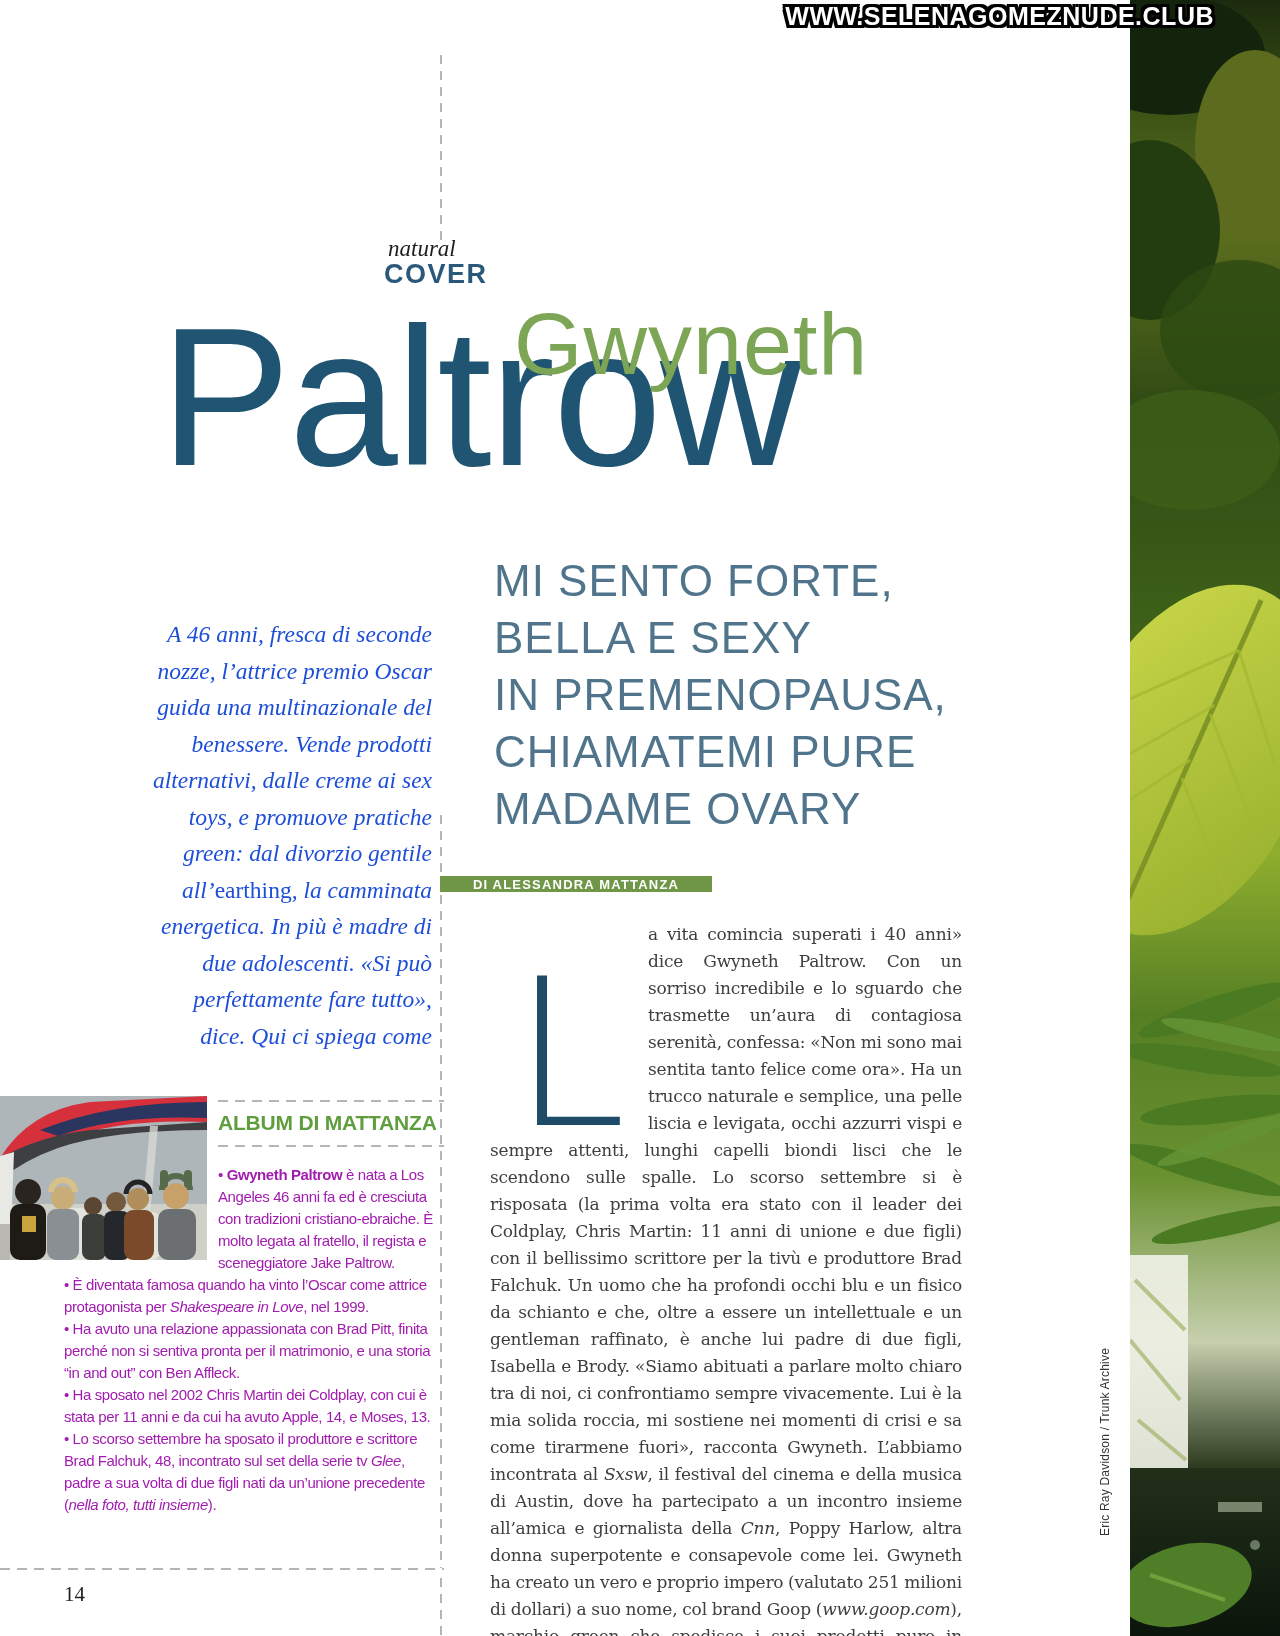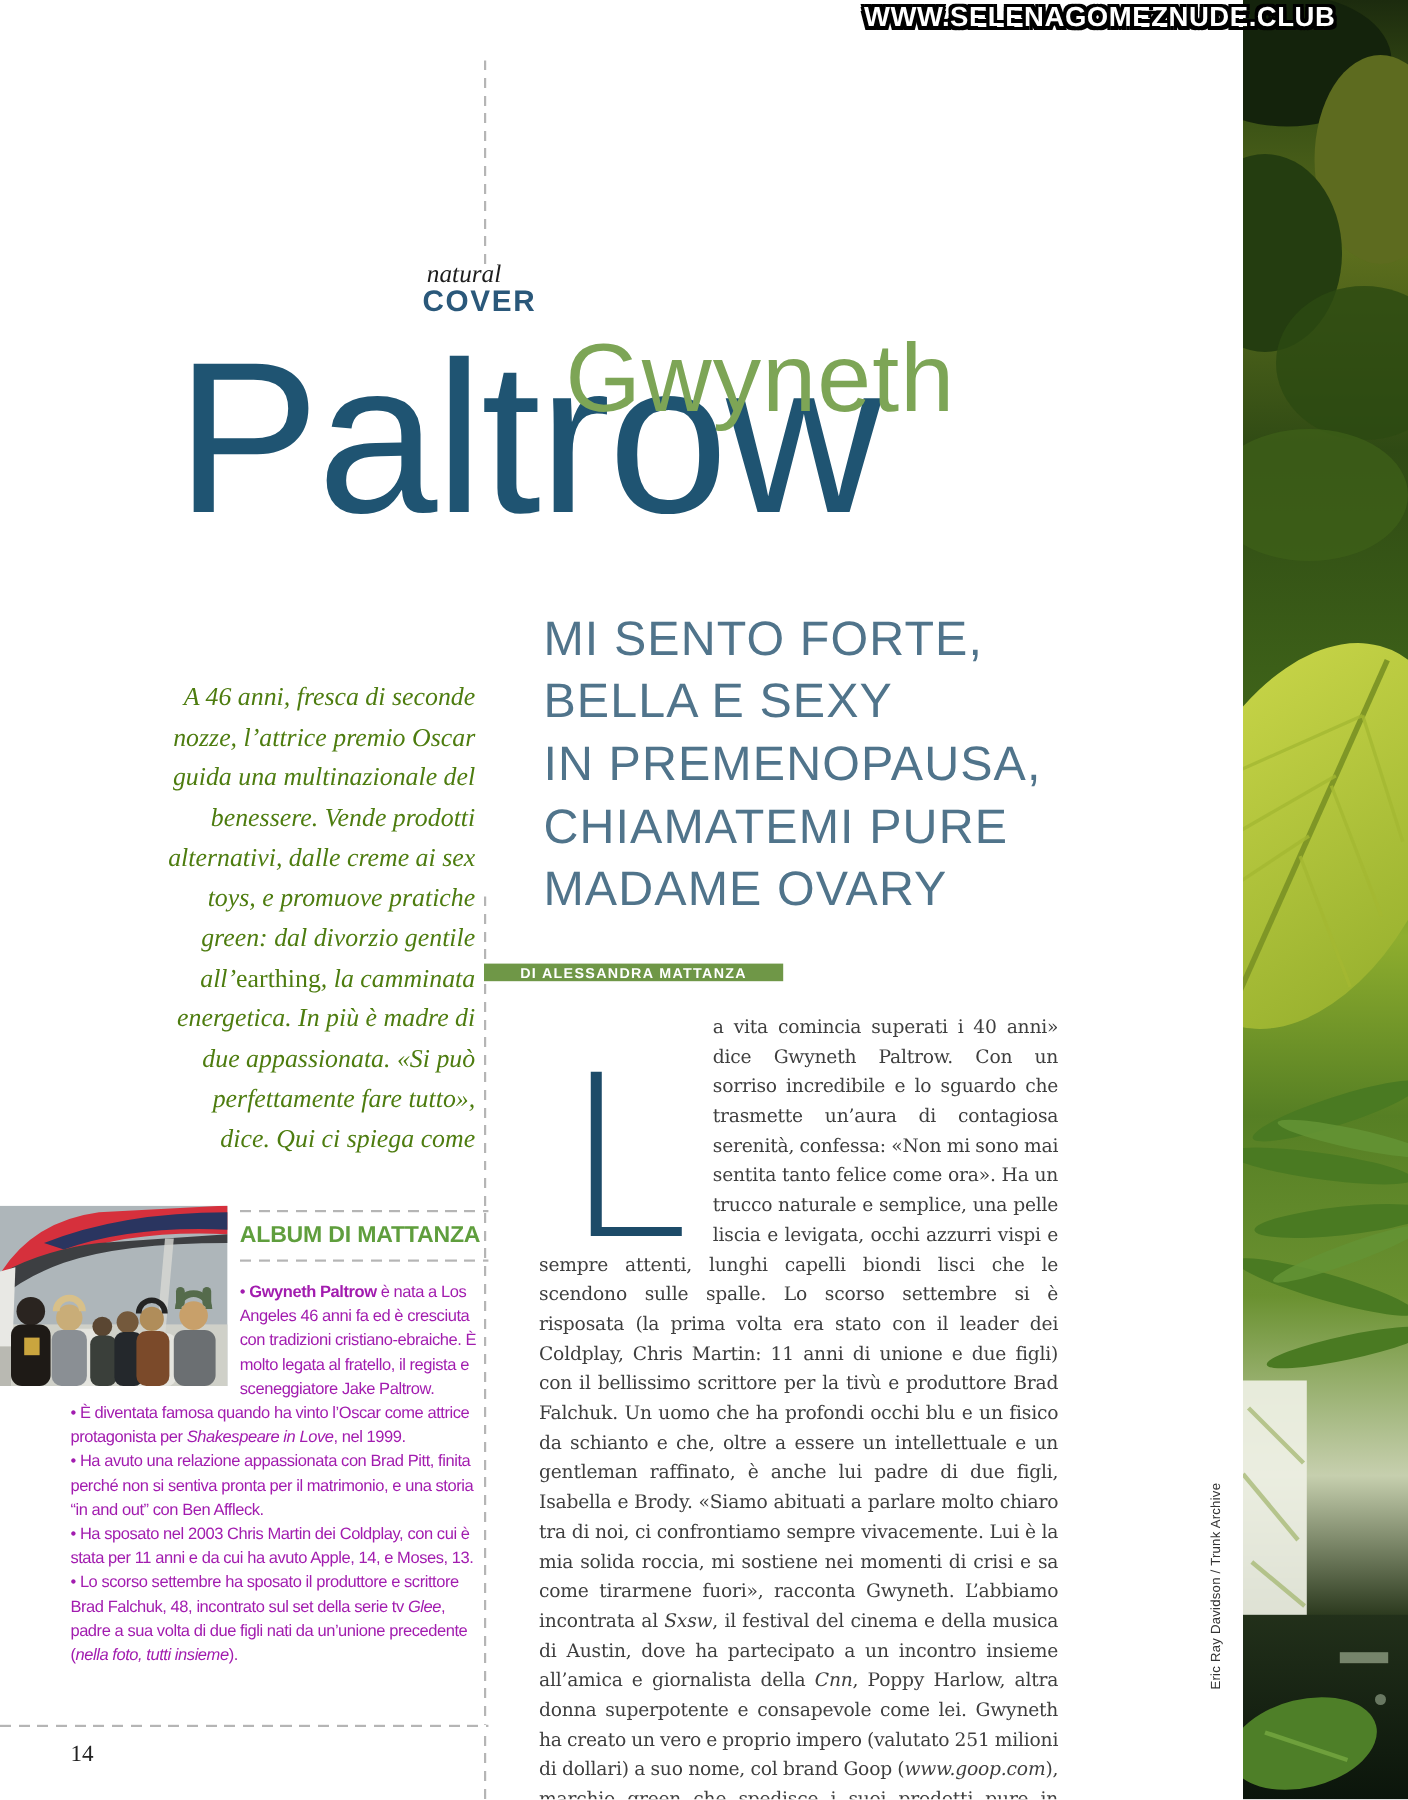--- a/index.html
+++ b/index.html
@@ -30,21 +30,21 @@
 
   
   .headline-first{position:absolute;left:514px;top:300px;z-index:3;
     font-size:88px;font-weight:100;color:#7da556;letter-spacing:1px;line-height:1;}
   .headline-last{position:absolute;left:160px;top:300px;z-index:2;
     font-size:196px;font-weight:100;color:#1f5472;letter-spacing:-2px;line-height:1;}
 
   
   .standfirst{position:absolute;left:58px;top:616px;width:374px;z-index:2;
     font-family:"Liberation Serif",serif;font-style:italic;font-size:23.5px;line-height:36.5px;
-    color:#4d7c0f;text-align:right;}
+    color:#1d4ed8;text-align:right;}
   .standfirst .seg-r{font-style:normal;}
 
   
   .deck{position:absolute;left:494px;top:552px;z-index:2;
     font-size:44px;line-height:57px;font-weight:100;color:#50748b;letter-spacing:1px;}
 
   
   .byline-bar{position:absolute;left:440px;top:876px;width:272px;height:16px;z-index:3;
     background:#6f9747;display:flex;align-items:center;justify-content:center;}
   .byline-bar span{color:#ffffff;font-weight:700;font-size:13px;letter-spacing:1.2px;}
@@ -165,21 +165,21 @@
   <div class="standfirst">
       <div class="line">A 46 anni, fresca di seconde</div>
       <div class="line">nozze, l’attrice premio Oscar</div>
       <div class="line">guida una multinazionale del</div>
       <div class="line">benessere. Vende prodotti</div>
       <div class="line">alternativi, dalle creme ai sex</div>
       <div class="line">toys, e promuove pratiche</div>
       <div class="line">green: dal divorzio gentile</div>
       <div class="line"><span class="seg-n">all’</span><span class="seg-r">earthing</span><span class="seg-n">, la camminata</span></div>
       <div class="line">energetica. In più è madre di</div>
-      <div class="line">due appassionata. «Si può</div>
+      <div class="line">due adolescenti. «Si può</div>
       <div class="line">perfettamente fare tutto»,</div>
       <div class="line">dice. Qui ci spiega come</div>
     </div>
 
   <div class="deck">
       <div class="line">MI SENTO FORTE,</div>
       <div class="line">BELLA E SEXY</div>
       <div class="line">IN PREMENOPAUSA,</div>
       <div class="line">CHIAMATEMI PURE</div>
       <div class="line">MADAME OVARY</div>
@@ -239,21 +239,21 @@
   <div class="album-head">
     <div class="hd"></div>
     <div class="album-title">ALBUM DI MATTANZA</div>
     <div class="hd"></div>
   </div>
 
   <div class="album-bullets">
       <p><span class="photo-spacer"></span><span class="seg-n">• </span><span class="seg-b">Gwyneth Paltrow</span><span class="seg-n"> è nata a Los Angeles 46 anni fa ed è cresciuta con tradizioni cristiano-ebraiche. È molto legata al fratello, il regista e sceneggiatore Jake Paltrow.</span></p>
       <p><span class="seg-n">• È diventata famosa quando ha vinto l’Oscar come attrice protagonista per </span><span class="seg-i">Shakespeare in Love</span><span class="seg-n">, nel 1999.</span></p>
       <p><span class="seg-n">• Ha avuto una relazione appassionata con Brad Pitt, finita perché non si sentiva pronta per il matrimonio, e una storia “in and out” con Ben Affleck.</span></p>
-      <p><span class="seg-n">• Ha sposato nel 2003 Chris Martin dei Coldplay, con cui è stata per 11 anni e da cui ha avuto Apple, 14, e Moses, 13.</span></p>
+      <p><span class="seg-n">• Ha sposato nel 2002 Chris Martin dei Coldplay, con cui è stata per 11 anni e da cui ha avuto Apple, 14, e Moses, 13.</span></p>
       <p><span class="seg-n">• Lo scorso settembre ha sposato il produttore e scrittore Brad Falchuk, 48, incontrato sul set della serie tv </span><span class="seg-i">Glee</span><span class="seg-n">, padre a sua volta di due figli nati da un’unione precedente (</span><span class="seg-i">nella foto, tutti insieme</span><span class="seg-n">).</span></p>
     </div>
 
   <div class="page-number">14</div>
 
   <div class="credit">Eric Ray Davidson / Trunk Archive</div>
 
 </div>
 
 </body></html>

